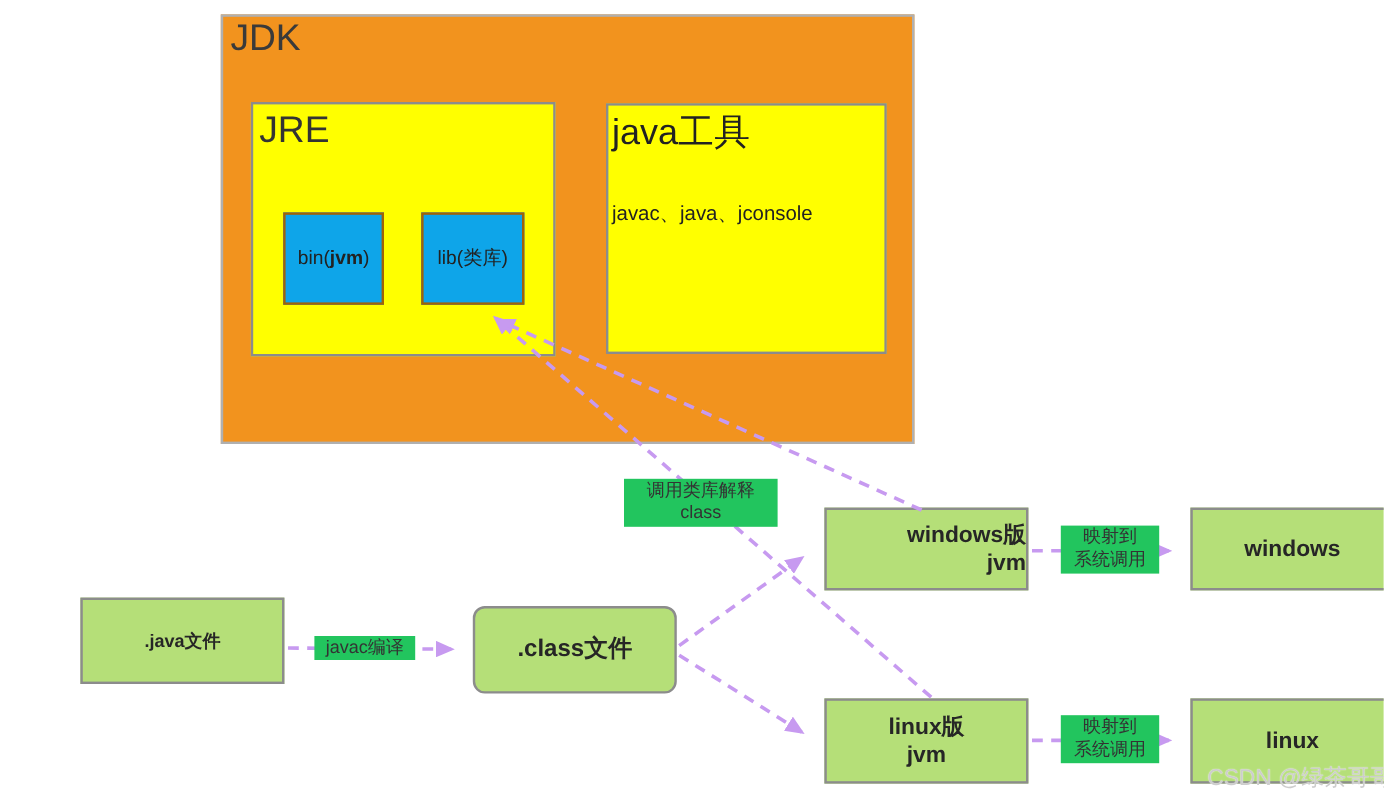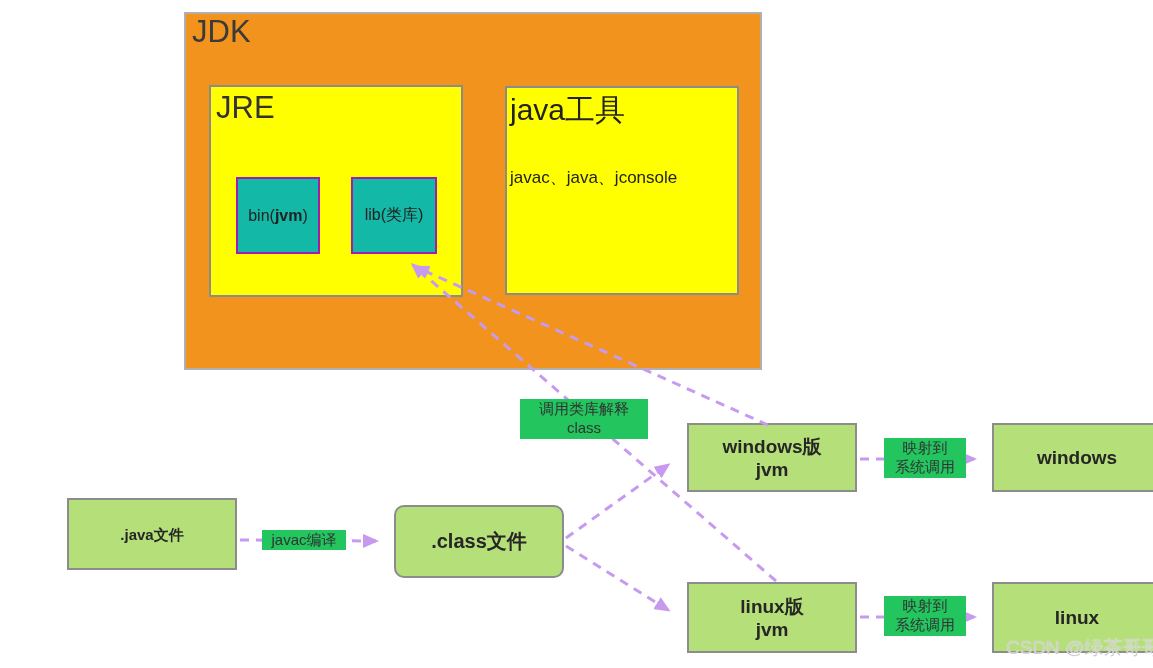--- a/index.html
+++ b/index.html
@@ -10,28 +10,28 @@
   .abs{position:absolute;box-sizing:border-box;}
   
   .jdk-box{left:160px;top:12px;width:578px;height:358px;background:#f2931e;border:2px solid #b0b0b0;z-index:1;}
   .jdk-title{left:168px;top:14px;font-size:31px;color:#3a3a3a;z-index:2;}
   .jre-box{left:185px;top:85px;width:254px;height:212px;background:#ffff00;border:2px solid #8c8c8c;z-index:2;}
   .jre-title{left:192px;top:90px;font-size:31px;color:#333;z-index:3;}
   .tools-box{left:481px;top:86px;width:234px;height:209px;background:#ffff00;border:2px solid #8c8c8c;z-index:2;}
   .tools-title{left:486px;top:90px;font-size:30px;color:#222;z-index:3;}
   .tools-items{left:486px;top:166px;font-size:17px;color:#222;z-index:3;}
   
-  .cyan-box{background:#14b8a6;border:2px solid #a21caf;z-index:3;display:flex;align-items:center;justify-content:center;font-size:16px;color:#222;}
+  .cyan-box{background:#0ea5e9;border:2px solid #a16207;z-index:3;display:flex;align-items:center;justify-content:center;font-size:16px;color:#222;}
   .bin-box{left:212px;top:177px;width:84px;height:77px;}
   .lib-box{left:327px;top:177px;width:86px;height:77px;}
   
   .green-box{background:#b5df78;border:2px solid #8c8c8c;z-index:3;display:flex;flex-direction:column;align-items:center;justify-content:center;font-size:19px;font-weight:bold;color:#262626;line-height:23px;text-align:center;}
   .java-file{left:43px;top:498px;width:170px;height:72px;font-size:15px;}
   .class-file{left:370px;top:505px;width:170px;height:73px;font-size:20px;border-radius:10px;}
-  .winjvm-box{left:663px;top:423px;width:170px;height:69px;}
+  .winjvm-box{left:663px;top:423px;width:170px;height:69px;align-items:flex-end;}
   .windows-box{left:968px;top:423px;width:170px;height:69px;}
   .linjvm-box{left:663px;top:582px;width:170px;height:71px;}
   .linux-box{left:968px;top:582px;width:170px;height:71px;}
   
   #connectors{position:absolute;left:0;top:0;width:1153px;height:668px;z-index:4;pointer-events:none;}
   #connectors line{stroke:#c79af0;stroke-width:3;stroke-dasharray:9 7;fill:none;}
   
   .conn-label{background:#22c55e;color:#333;font-size:15px;line-height:19px;text-align:center;z-index:5;}
   .javac-label{left:238px;top:530px;width:84px;height:20px;}
   .calllib-label{left:496px;top:399px;width:128px;height:40px;}

